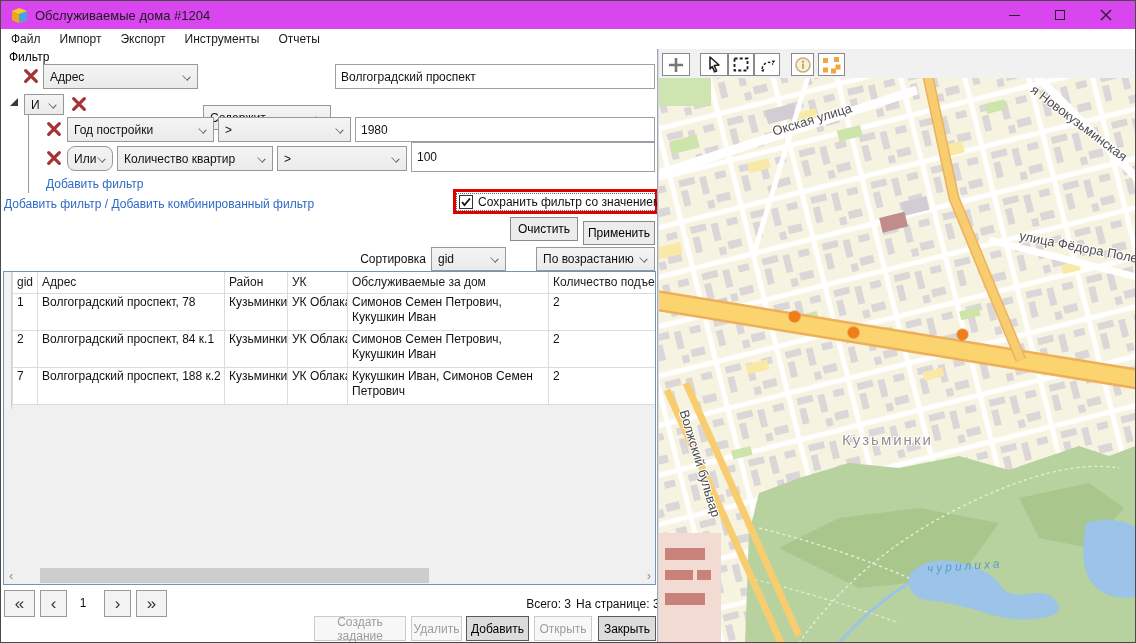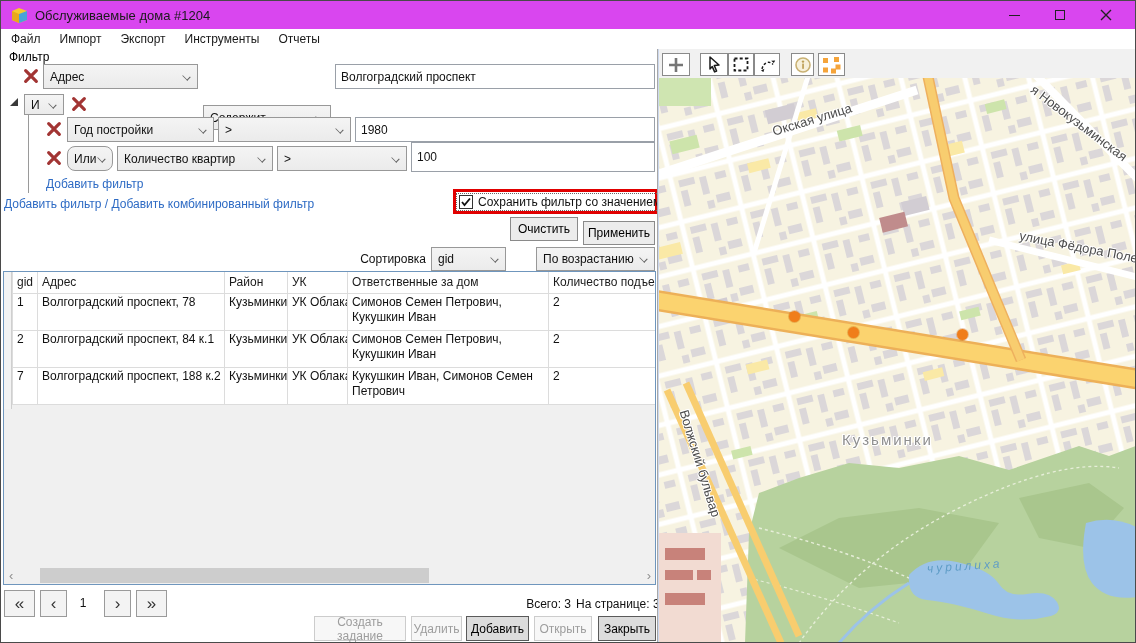--- a/index.html
+++ b/index.html
@@ -208,21 +208,21 @@
           <col style="width:60px">
           <col style="width:201px">
           <col style="width:109px">
         </colgroup>
       <thead>
         <tr>
           <th>gid</th>
           <th>Адрес</th>
           <th>Район</th>
           <th>УК</th>
-          <th>Ответственные за дом</th>
+          <th>Обслуживаемые за дом</th>
           <th>Количество подъе</th>
         </tr>
       </thead>
       <tbody>
         <tr>
           <td class="nw">1</td>
           <td class="nw">Волгоградский проспект, 78</td>
           <td class="nw">Кузьминки</td>
           <td class="nw">УК Облака</td>
           <td>Симонов Семен Петрович, Кукушкин Иван</td>

